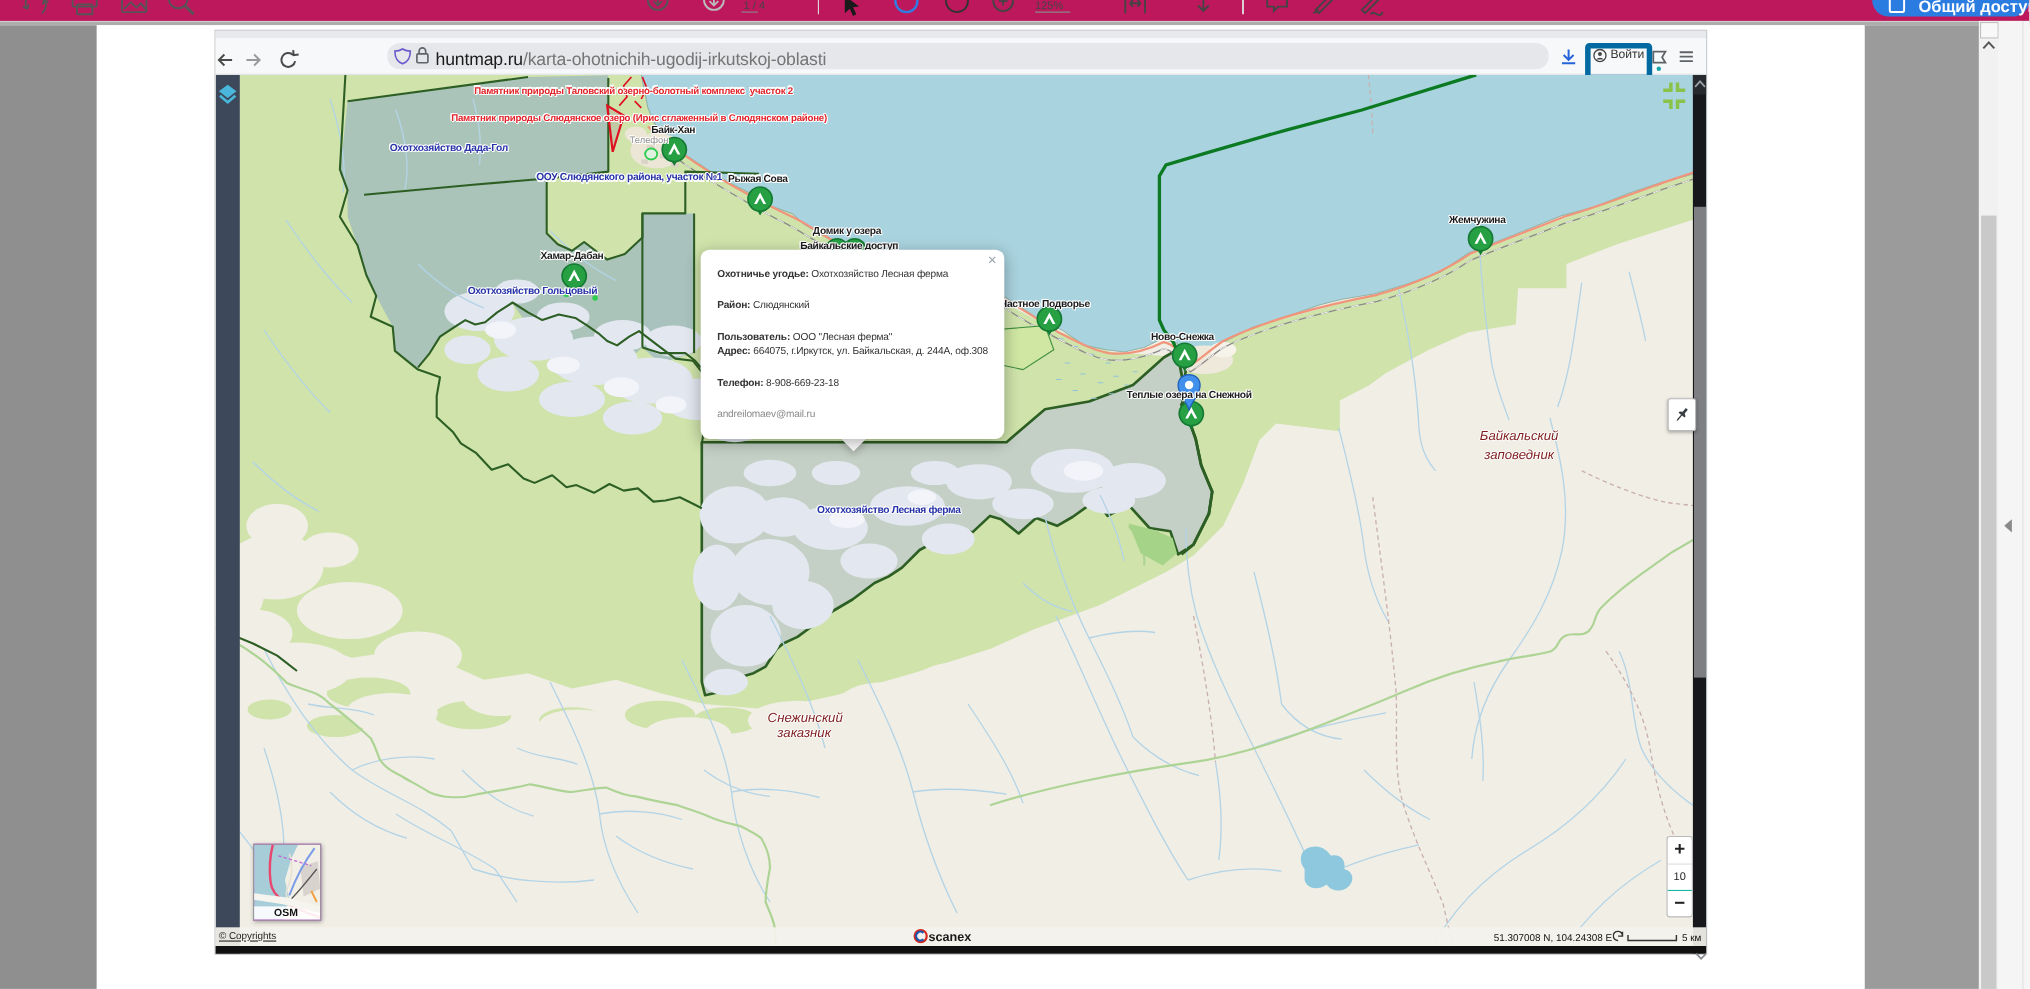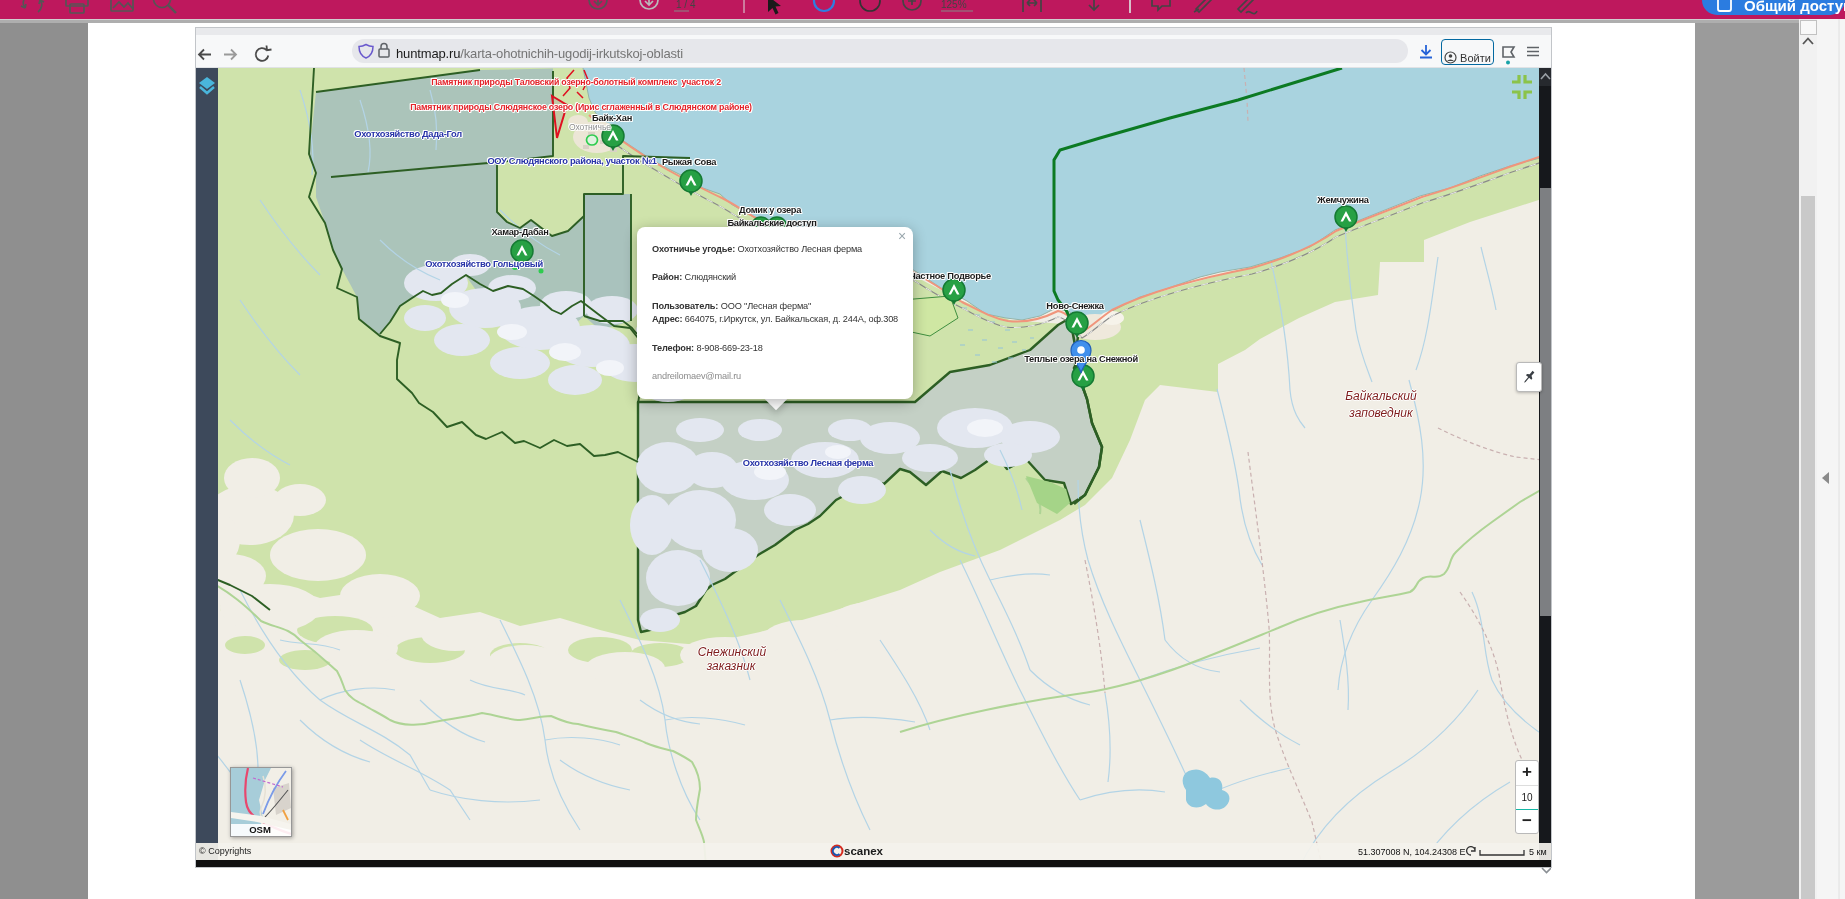--- a/index.html
+++ b/index.html
@@ -10,22 +10,22 @@
 #greyR{left:1695px;top:23px;width:104px;height:876px;background:#9b9b9b}
 #page{left:88px;top:23px;width:1607px;height:876px;background:#ffffff}
 #scrolltrack{left:1799px;top:19px;width:18px;height:880px;background:#f1f1f1}
 #scrollbox{left:1800px;top:20px;width:15px;height:13px;background:#f8f8f8;border:1px solid #c1c1c1}
 #scrollthumb{left:1801px;top:196px;width:14px;height:703px;background:#c9c9c9}
 #farcol{left:1817px;top:19px;width:28px;height:880px;background:#f5f5f5}
 #shot{left:196px;top:28px;width:1355px;height:839px;outline:1px solid #c2c5c9;background:#fff}
 #tabsliver{left:196px;top:28px;width:1355px;height:7px;background:#e8e9ec}
 #btoolbar{left:196px;top:35px;width:1355px;height:32px;background:#f7f8f9;border-bottom:1px solid #e0e2e5}
 #urlbar{left:352px;top:39px;width:1056px;height:24px;background:#e6e7eb;border-radius:13px}
-#urltext{left:396px;top:46px;font-size:13px;letter-spacing:-0.15px;color:#1b1b1b;white-space:nowrap}
-#voiti{left:1441px;top:39px;width:51px;height:24px;border:1px solid #0369a1;border-radius:4px;font-size:11px;color:#333;display:flex;align-items:flex-end;justify-content:center;gap:3px}
+#urltext{left:396px;top:46px;font-size:16px;letter-spacing:-0.15px;color:#1b1b1b;white-space:nowrap}
+#voiti{left:1441px;top:39px;width:51px;height:24px;border:5px solid #0369a1;border-radius:4px;font-size:11px;color:#333;display:flex;align-items:flex-start;justify-content:center;gap:3px}
 #mapwrap{left:196px;top:68px;width:1622px;height:799px;overflow:hidden}
 .mlabel{position:absolute;white-space:nowrap;transform:translate(-50%,-50%);font-weight:bold;text-shadow:-1px 0 0 #fff,1px 0 0 #fff,0 -1px 0 #fff,0 1px 0 #fff,1px 1px 0 #fff,-1px -1px 0 #fff}
 .navy{color:#2733a8;font-size:9.3px;letter-spacing:-0.3px}
 .blk{color:#1c1c1c;font-size:9.3px;letter-spacing:-0.3px}
 .red{color:#e3242b;font-size:8.8px;letter-spacing:-0.2px}
 .grn{color:#7f1d1d;font-style:italic;font-weight:normal;font-size:12px;text-shadow:-1px 0 0 #fff,1px 0 0 #fff,0 -1px 0 #fff,0 1px 0 #fff}
 .grey{color:#8f8f8f;font-weight:normal;font-size:8.5px}
 #popup{left:637px;top:227px;width:276px;height:172px;background:#fff;border-radius:8px;box-shadow:0 3px 14px rgba(0,0,0,.3);font-size:9.2px;letter-spacing:-0.15px;color:#333}
 #popup .pl{position:absolute;left:15px;white-space:nowrap}
 #ptail{left:768px;top:391px;width:16px;height:16px;background:#fff;transform:rotate(45deg);box-shadow:3px 3px 6px rgba(0,0,0,.15)}
@@ -386,38 +386,38 @@
 <div class="mlabel navy" style="left:612px;top:395px">Охотхозяйство Лесная ферма</div>
 <div class="mlabel blk" style="left:416px;top:50px">Байк-Хан</div>
 <div class="mlabel blk" style="left:493px;top:94px">Рыжая Сова</div>
 <div class="mlabel blk" style="left:574px;top:142px">Домик у озера</div>
 <div class="mlabel blk" style="left:576px;top:155px">Байкальские доступ</div>
 <div class="mlabel blk" style="left:754px;top:208px">Частное Подворье</div>
 <div class="mlabel blk" style="left:879px;top:238px">Ново-Снежка</div>
 <div class="mlabel blk" style="left:1147px;top:132px">Жемчужина</div>
 <div class="mlabel blk" style="left:885px;top:291px">Теплые озера на Снежной</div>
 <div class="mlabel blk" style="left:324px;top:164px">Хамар-Дабан</div>
-<div class="mlabel grey" style="left:394px;top:59px">Охотничье</div>
+<div class="mlabel grey" style="left:394px;top:59px">Телефон</div>
 <div class="mlabel grn" style="left:1185px;top:328px">Байкальский</div>
 <div class="mlabel grn" style="left:1185px;top:345px">заповедник</div>
 <div class="mlabel grn" style="left:536px;top:584px">Снежинский</div>
 <div class="mlabel grn" style="left:535px;top:598px">заказник</div>
 </div>
 <div class="abs" id="ptail"></div>
 <div class="abs" id="popup">
 <div class="pl" style="top:17px"><b>Охотничье угодье:</b> Охотхозяйство Лесная ферма</div>
 <div class="pl" style="top:45px"><b>Район:</b> Слюдянский</div>
 <div class="pl" style="top:74px"><b>Пользователь:</b> ООО "Лесная ферма"</div>
 <div class="pl" style="top:87px"><b>Адрес:</b> 664075, г.Иркутск, ул. Байкальская, д. 244А, оф.308</div>
 <div class="pl" style="top:116px"><b>Телефон:</b> 8-908-669-23-18</div>
 <div class="pl" style="top:144px;color:#8a8a8a">andreilomaev@mail.ru</div>
 <div style="position:absolute;right:7px;top:1px;color:#9aa7ad;font-size:14px">×</div>
 </div>
 <div class="abs" id="statusbar">
-<div style="position:absolute;left:3px;top:3px;color:#222">© Copyrights</div>
+<div style="position:absolute;left:3px;top:3px;text-decoration:underline;color:#222">© Copyrights</div>
 <div style="position:absolute;left:634px;top:1px;font-weight:bold;font-size:11.5px;color:#1a1a1a"><svg width="14" height="14" style="vertical-align:-3px">
         <circle cx="7" cy="7" r="5.5" fill="none" stroke="#d42a1e" stroke-width="2"></circle>
         <path d="M9.5,4 A4,4 0 1 0 9.5,10" fill="none" stroke="#1a56b0" stroke-width="2"></path>
       </svg>scanex</div>
 <div style="position:absolute;left:1162px;top:4px;color:#111">51.307008 N, 104.24308 E</div>
 <svg style="position:absolute;left:1270px;top:3px" width="62" height="12">
       <path d="M5,9 A4.2,4.2 0 1 1 9,5 M9,1 L9,5 L5,5" fill="none" stroke="#333" stroke-width="1.3"></path>
       <path d="M14,4 L14,9 L58,9 L58,4" fill="none" stroke="#333" stroke-width="1.3"></path>
     </svg>
 <div style="position:absolute;left:1333px;top:4px;color:#111;width:30px">5 км</div>

